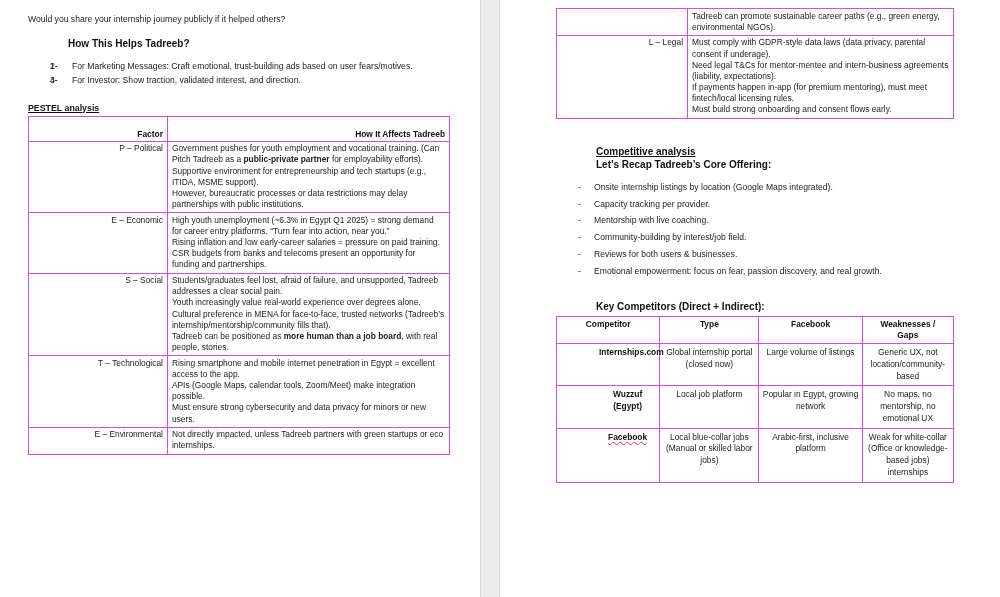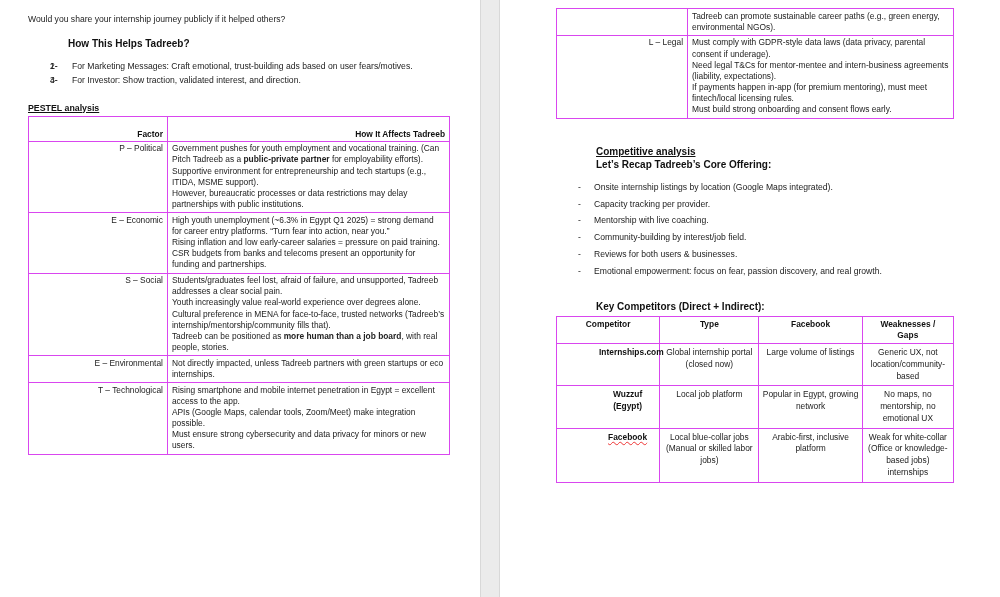--- a/index.html
+++ b/index.html
@@ -217,31 +217,31 @@
             <tr>
               <td class="factor-cell">S – Social</td>
               <td>
                 <span class="cellline">Students/graduates feel lost, afraid of failure, and unsupported, Tadreeb addresses a clear social pain.</span>
                 <span class="cellline">Youth increasingly value real-world experience over degrees alone.</span>
                 <span class="cellline">Cultural preference in MENA for face-to-face, trusted networks (Tadreeb’s internship/mentorship/community fills that).</span>
                 <span class="cellline">Tadreeb can be positioned as <span class="b">more human than a job board</span>, with real people, stories.</span>
               </td>
             </tr>
             <tr>
-              <td class="factor-cell">E – Environmental</td>
-              <td>
-                <span class="cellline">Not directly impacted, unless Tadreeb partners with green startups or eco internships.</span>
-              </td>
-            </tr>
-            <tr>
               <td class="factor-cell">T – Technological</td>
               <td>
                 <span class="cellline">Rising smartphone and mobile internet penetration in Egypt = excellent access to the app.</span>
                 <span class="cellline">APIs (Google Maps, calendar tools, Zoom/Meet) make integration possible.</span>
                 <span class="cellline">Must ensure strong cybersecurity and data privacy for minors or new users.</span>
+              </td>
+            </tr>
+            <tr>
+              <td class="factor-cell">E – Environmental</td>
+              <td>
+                <span class="cellline">Not directly impacted, unless Tadreeb partners with green startups or eco internships.</span>
               </td>
             </tr>
           </tbody>
       </table>
     </div>
 
   </div>
 
   <div class="gutter"></div>
 

